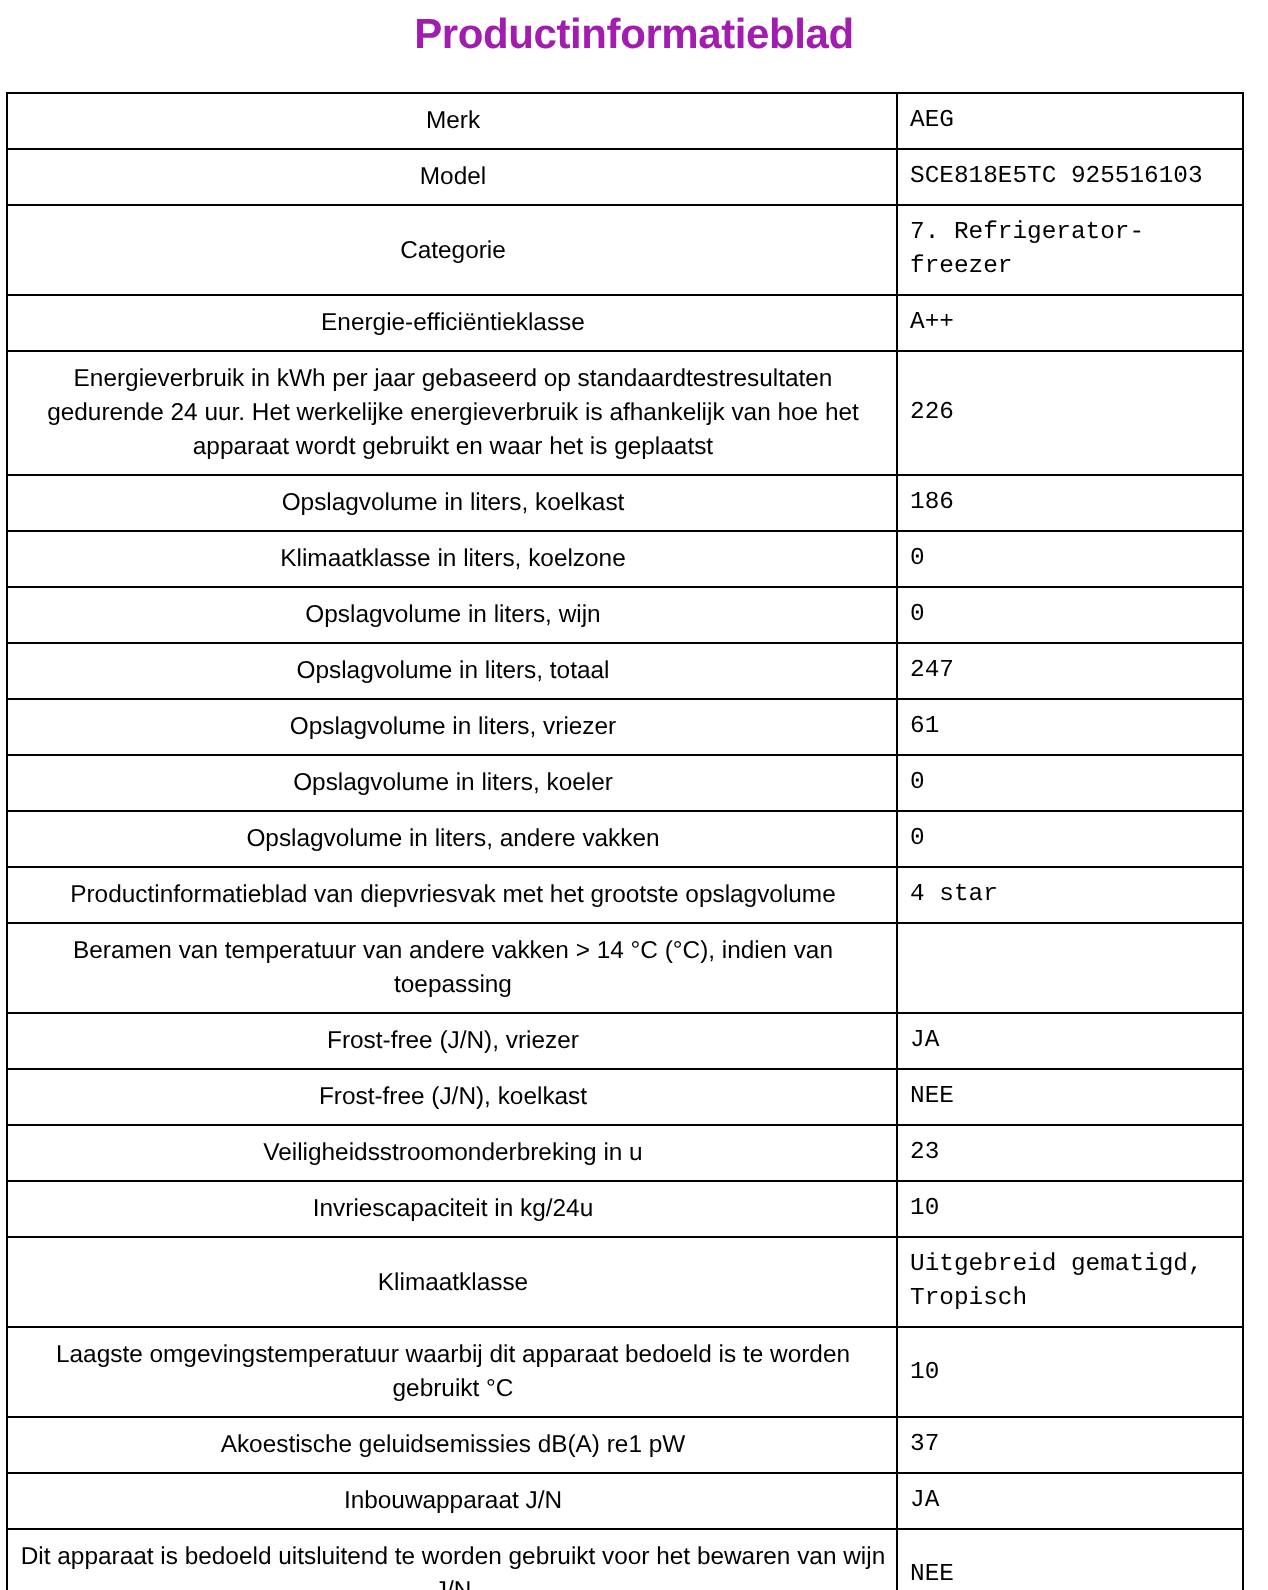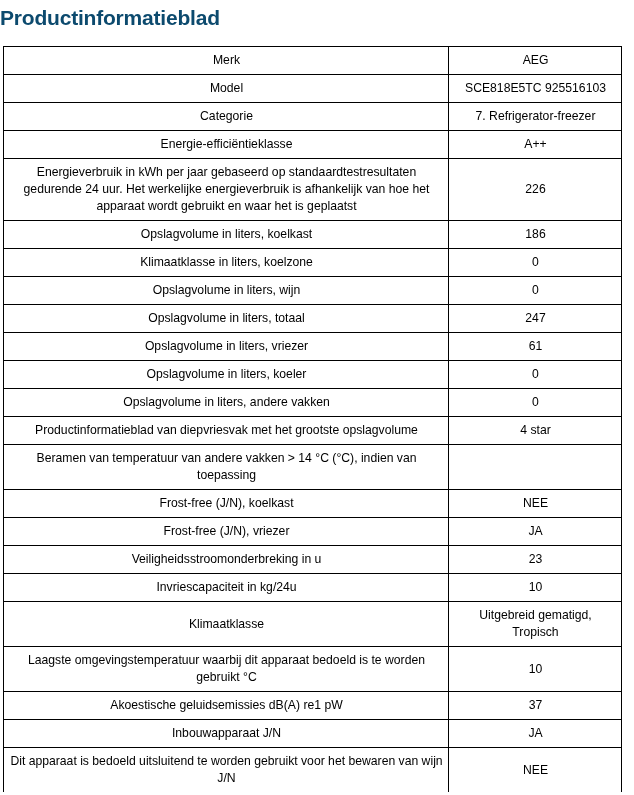--- a/index.html
+++ b/index.html
@@ -14,23 +14,24 @@
     font-family: "Liberation Sans", sans-serif;
     color: #000000;
   }
   .page {
     position: relative;
     width: 634px;
     height: 795px;
     box-sizing: border-box;
   }
   .doc-title {
+    text-align: center;
     font-size: 21px;
     font-weight: bold;
-    color: #0c4a6e;
+    color: #a21caf;
     letter-spacing: -0.2px;
     padding-top: 4px;
     padding-bottom: 0;
     line-height: 28px;
     margin: 0 0 14px 0;
     user-select: text;
   }
   .spec-table {
     border-collapse: collapse;
     table-layout: fixed;
@@ -51,21 +52,22 @@
     vertical-align: middle;
     word-wrap: break-word;
     height: 17px;
     box-sizing: border-box;
   }
   .spec-table td.label {
     border-right: 1.2px solid #000;
     text-align: center;
   }
   .spec-table td.value {
-    text-align: center;
+    text-align: left;
+    font-family: Liberation Mono, monospace;
   }
   .spec-table tr:last-child td {
     border-bottom: 0;
   }
 </style>
 </head>
 <body>
 
 <div class="page">
 
@@ -127,26 +129,26 @@
         </tr>
         <tr>
           <td class="label">Productinformatieblad van diepvriesvak met het grootste opslagvolume</td>
           <td class="value">4 star</td>
         </tr>
         <tr>
           <td class="label">Beramen van temperatuur van andere vakken &gt; 14 °C (°C), indien van toepassing</td>
           <td class="value"></td>
         </tr>
         <tr>
+          <td class="label">Frost-free (J/N), vriezer</td>
+          <td class="value">JA</td>
+        </tr>
+        <tr>
           <td class="label">Frost-free (J/N), koelkast</td>
           <td class="value">NEE</td>
-        </tr>
-        <tr>
-          <td class="label">Frost-free (J/N), vriezer</td>
-          <td class="value">JA</td>
         </tr>
         <tr>
           <td class="label">Veiligheidsstroomonderbreking in u</td>
           <td class="value">23</td>
         </tr>
         <tr>
           <td class="label">Invriescapaciteit in kg/24u</td>
           <td class="value">10</td>
         </tr>
         <tr>

